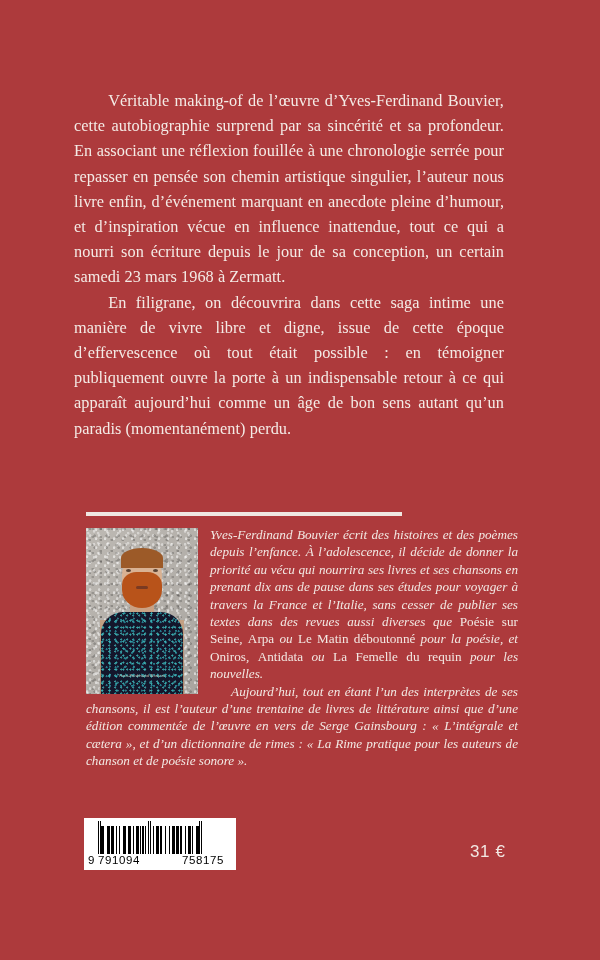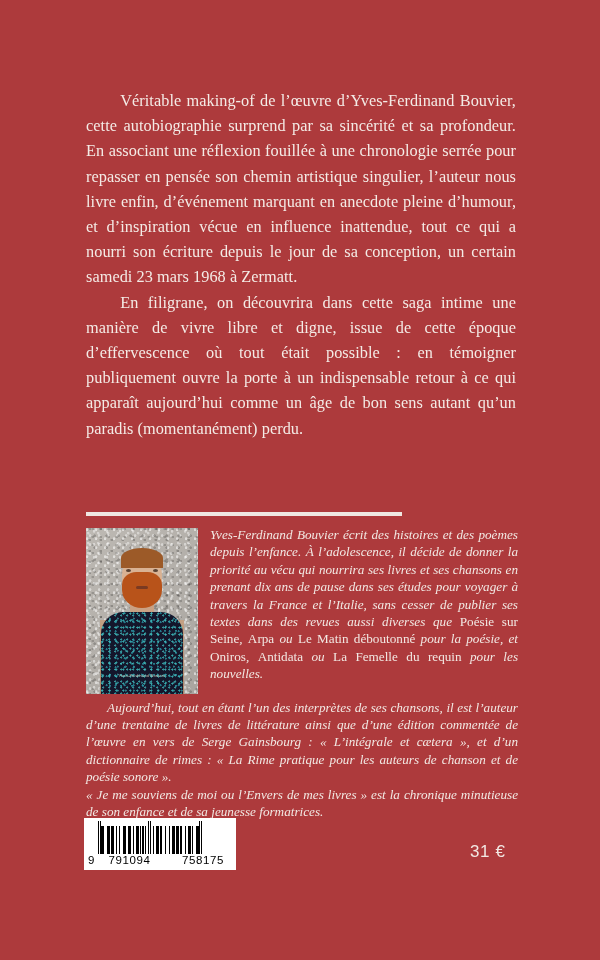--- a/index.html
+++ b/index.html
@@ -19,21 +19,21 @@
   .page {
     position: absolute;
     inset: 0;
     width: 600px;
     height: 960px;
   }
 
   
   .blurb {
     position: absolute;
-    left: 86px;
+    left: 74px;
     top: 88px;
     width: 430px;
     font-size: 16.3px;
     line-height: 25.2px;
     text-align: justify;
     text-justify: inter-word;
     letter-spacing: 0.05px;
     color: #f4ebe6;
   }
   .blurb p {
@@ -188,21 +188,20 @@
     line-height: 17.4px;
     text-align: justify;
     text-justify: inter-word;
     color: #f2e8e3;
   }
   .bio-text p {
     margin: 0;
   }
   .bio-text p.indent {
     text-indent: 1.6em;
-    margin-top: 16px;
   }
   .bio-text .roman {
     font-style: normal;
   }
 
   
   .barcode {
     position: absolute;
     left: 84px;
     top: 818px;
@@ -227,21 +226,21 @@
   .barcode .digits {
     display: flex;
     margin-top: 0px;
     font-family: "Liberation Sans", sans-serif;
     font-size: 11.5px;
     color: #000;
     letter-spacing: .6px;
     line-height: 13px;
   }
   .barcode .digits .d0 { width: 10px; text-align: left; }
-  .barcode .digits .d1 { width: 63px; text-align: center; }
+  .barcode .digits .d1 { width: 63px; text-align: left; }
   .barcode .digits .d2 { width: 63px; text-align: right; }
 
   .price {
     position: absolute;
     left: 470px;
     top: 842px;
     font-size: 17px;
     color: #f2e8e3;
     letter-spacing: .6px;
     font-family: "Liberation Sans", sans-serif;
@@ -272,21 +271,20 @@
       <div class="beard"></div>
       <div class="hair"></div>
       <div class="eye-l"></div>
       <div class="eye-r"></div>
       <div class="mouth"></div>
     </div>
 
     <div class="bio-text">
       <p><span>Yves-Ferdinand Bouvier écrit des histoires et des poèmes depuis l’enfance. À l’adolescence, il décide de donner la priorité au vécu qui nourrira ses livres et ses chansons en prenant dix ans de pause dans ses études pour voyager à travers la France et l’Italie, sans cesser de publier ses textes dans des revues aussi diverses que </span><span class="roman">Poésie sur Seine</span><span>, </span><span class="roman">Arpa</span><span> ou </span><span class="roman">Le Matin déboutonné</span><span> pour la poésie, et </span><span class="roman">Oniros</span><span>, </span><span class="roman">Antidata</span><span> ou </span><span class="roman">La Femelle du requin</span><span> pour les nouvelles.</span></p>
       <p class="indent">Aujourd’hui, tout en étant l’un des interprètes de ses chansons, il est l’auteur d’une trentaine de livres de littérature ainsi que d’une édition commentée de l’œuvre en vers de Serge Gainsbourg : « L’intégrale et cætera », et d’un dictionnaire de rimes : « La Rime pratique pour les auteurs de chanson et de poésie sonore ».</p>
-      <p>« Je me souviens de moi ou l’Envers de mes livres » est la chronique minutieuse de son enfance et de sa jeunesse formatrices.</p>
     </div>
   </div>
 
   <div class="barcode">
     <div class="bars">
         <i style="width: 1px;"></i>
         <i style="width: 1px; background: transparent;"></i>
         <i style="width: 1px;"></i>
         <i style="width: 3px; height: 84%;"></i>
         <i style="width: 3px; background: transparent; height: 84%;"></i>

